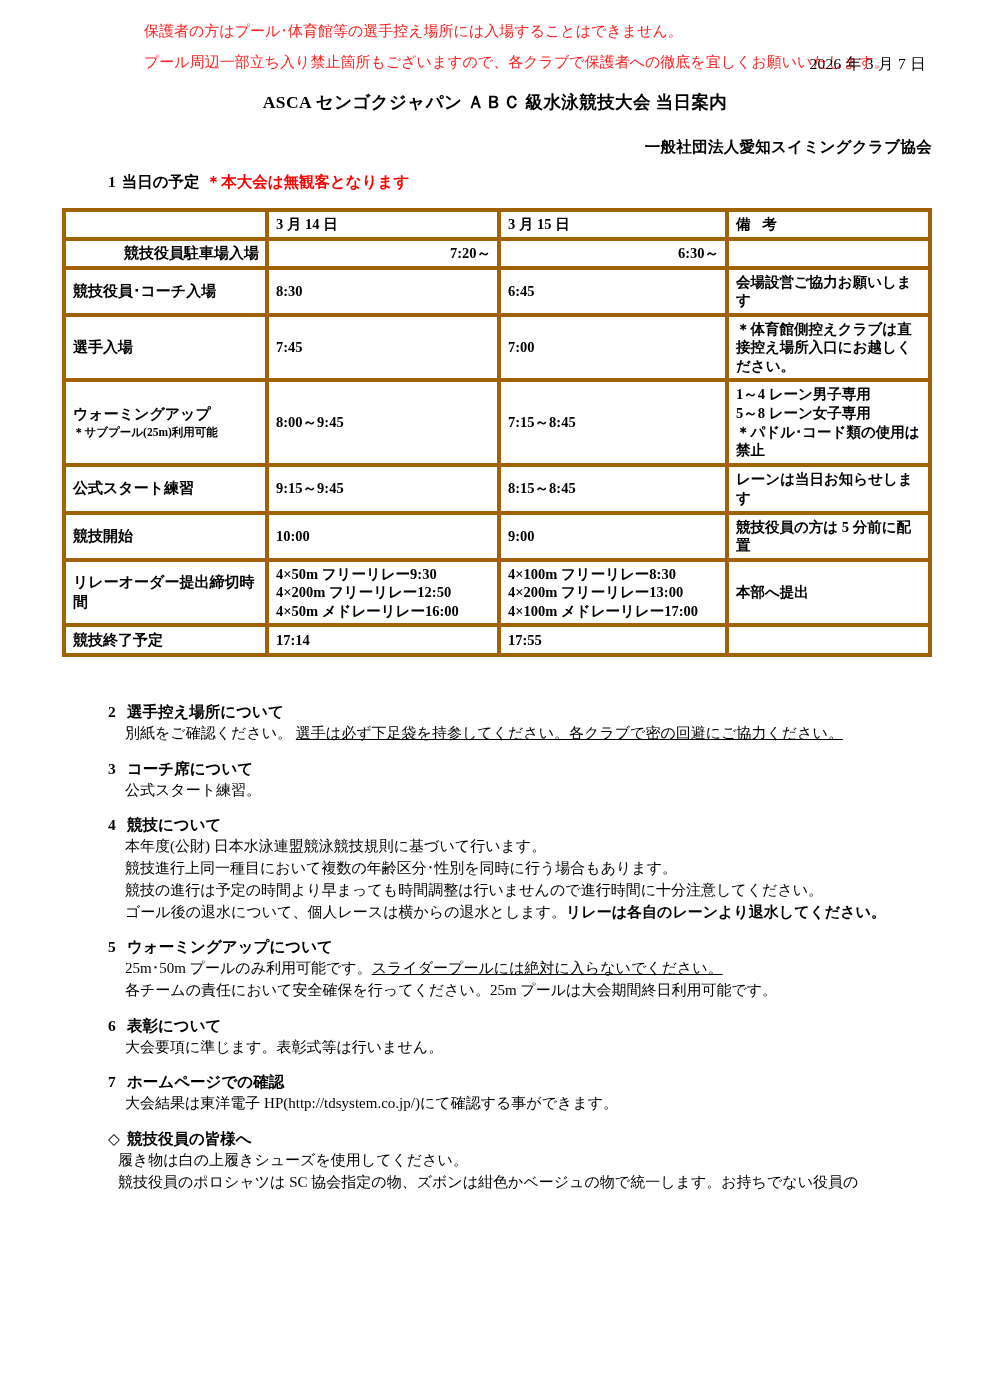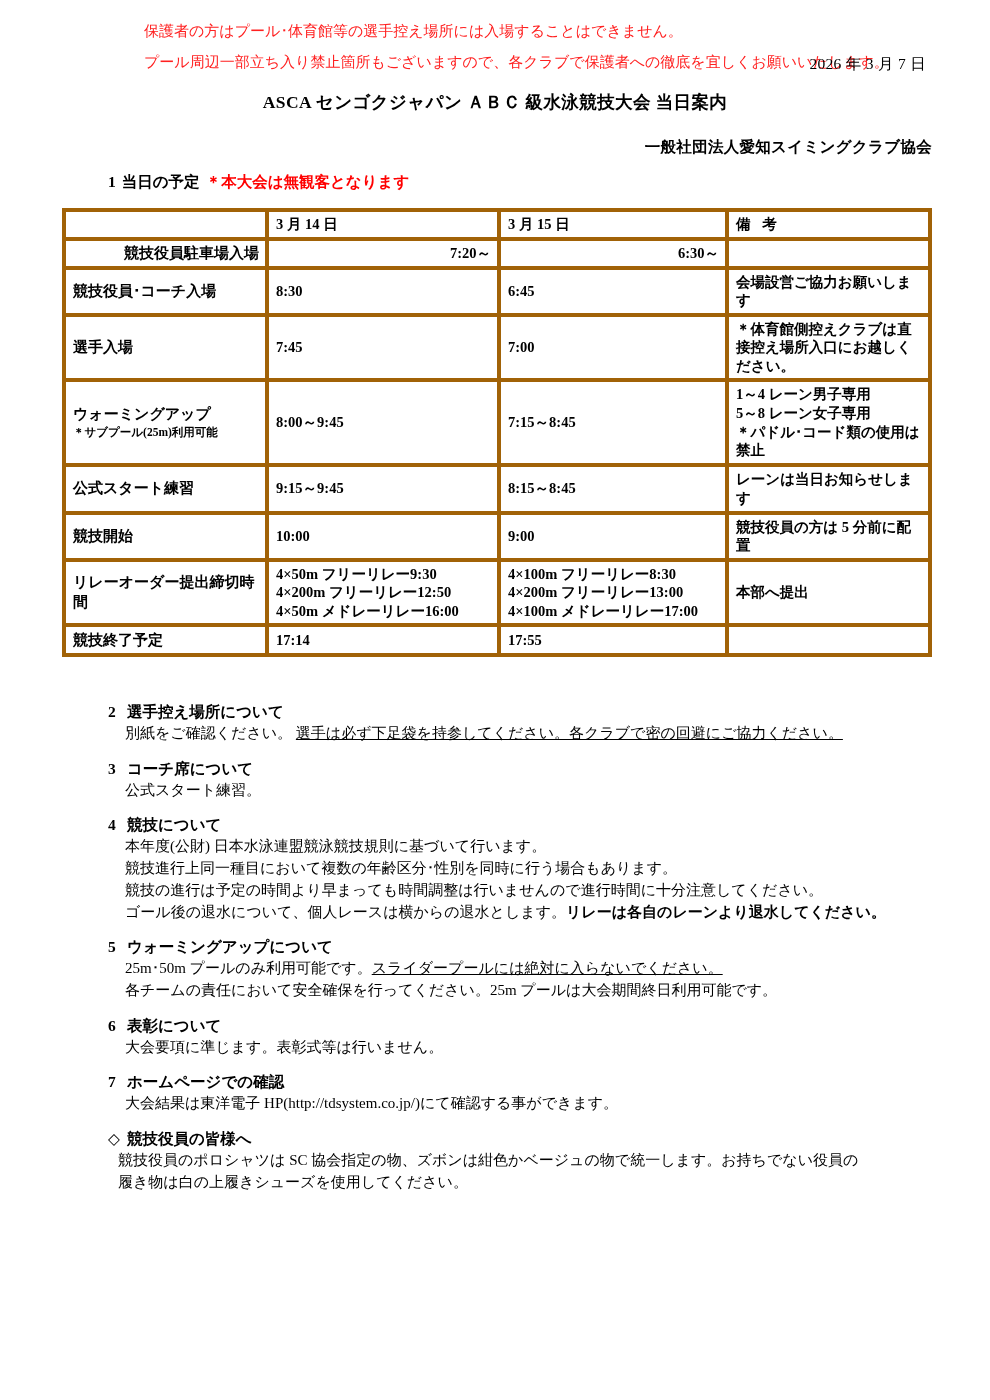--- a/index.html
+++ b/index.html
@@ -264,22 +264,22 @@
       </div>
       <div class="sec">
         <div class="sec-head"><span class="bullet">7</span><span class="htxt">ホームページでの確認</span></div>
         <div class="sec-body">
           <p><span>大会結果は東洋電子 HP(http://tdsystem.co.jp/)にて確認する事ができます。</span></p>
         </div>
       </div>
       <div class="sec">
         <div class="sec-head"><span class="bullet">◇</span><span class="htxt">競技役員の皆様へ</span></div>
         <div class="sec-body indent-less">
+          <p><span>履き物は白の上履きシューズを使用してください。</span></p>
           <p><span>競技役員のポロシャツは SC 協会指定の物、ズボンは紺色かベージュの物で統一します。お持ちでない役員の</span></p>
-          <p><span>履き物は白の上履きシューズを使用してください。</span></p>
         </div>
       </div>
     </div>
 
   <div class="red-block" id="notice-host" style="color: rgb(255, 32, 32);">
       <p>保護者の方はプール･体育館等の選手控え場所には入場することはできません。</p>
       <p>プール周辺一部立ち入り禁止箇所もございますので、各クラブで保護者への徹底を宜しくお願いいたします。</p>
     </div>
 
 </div>

